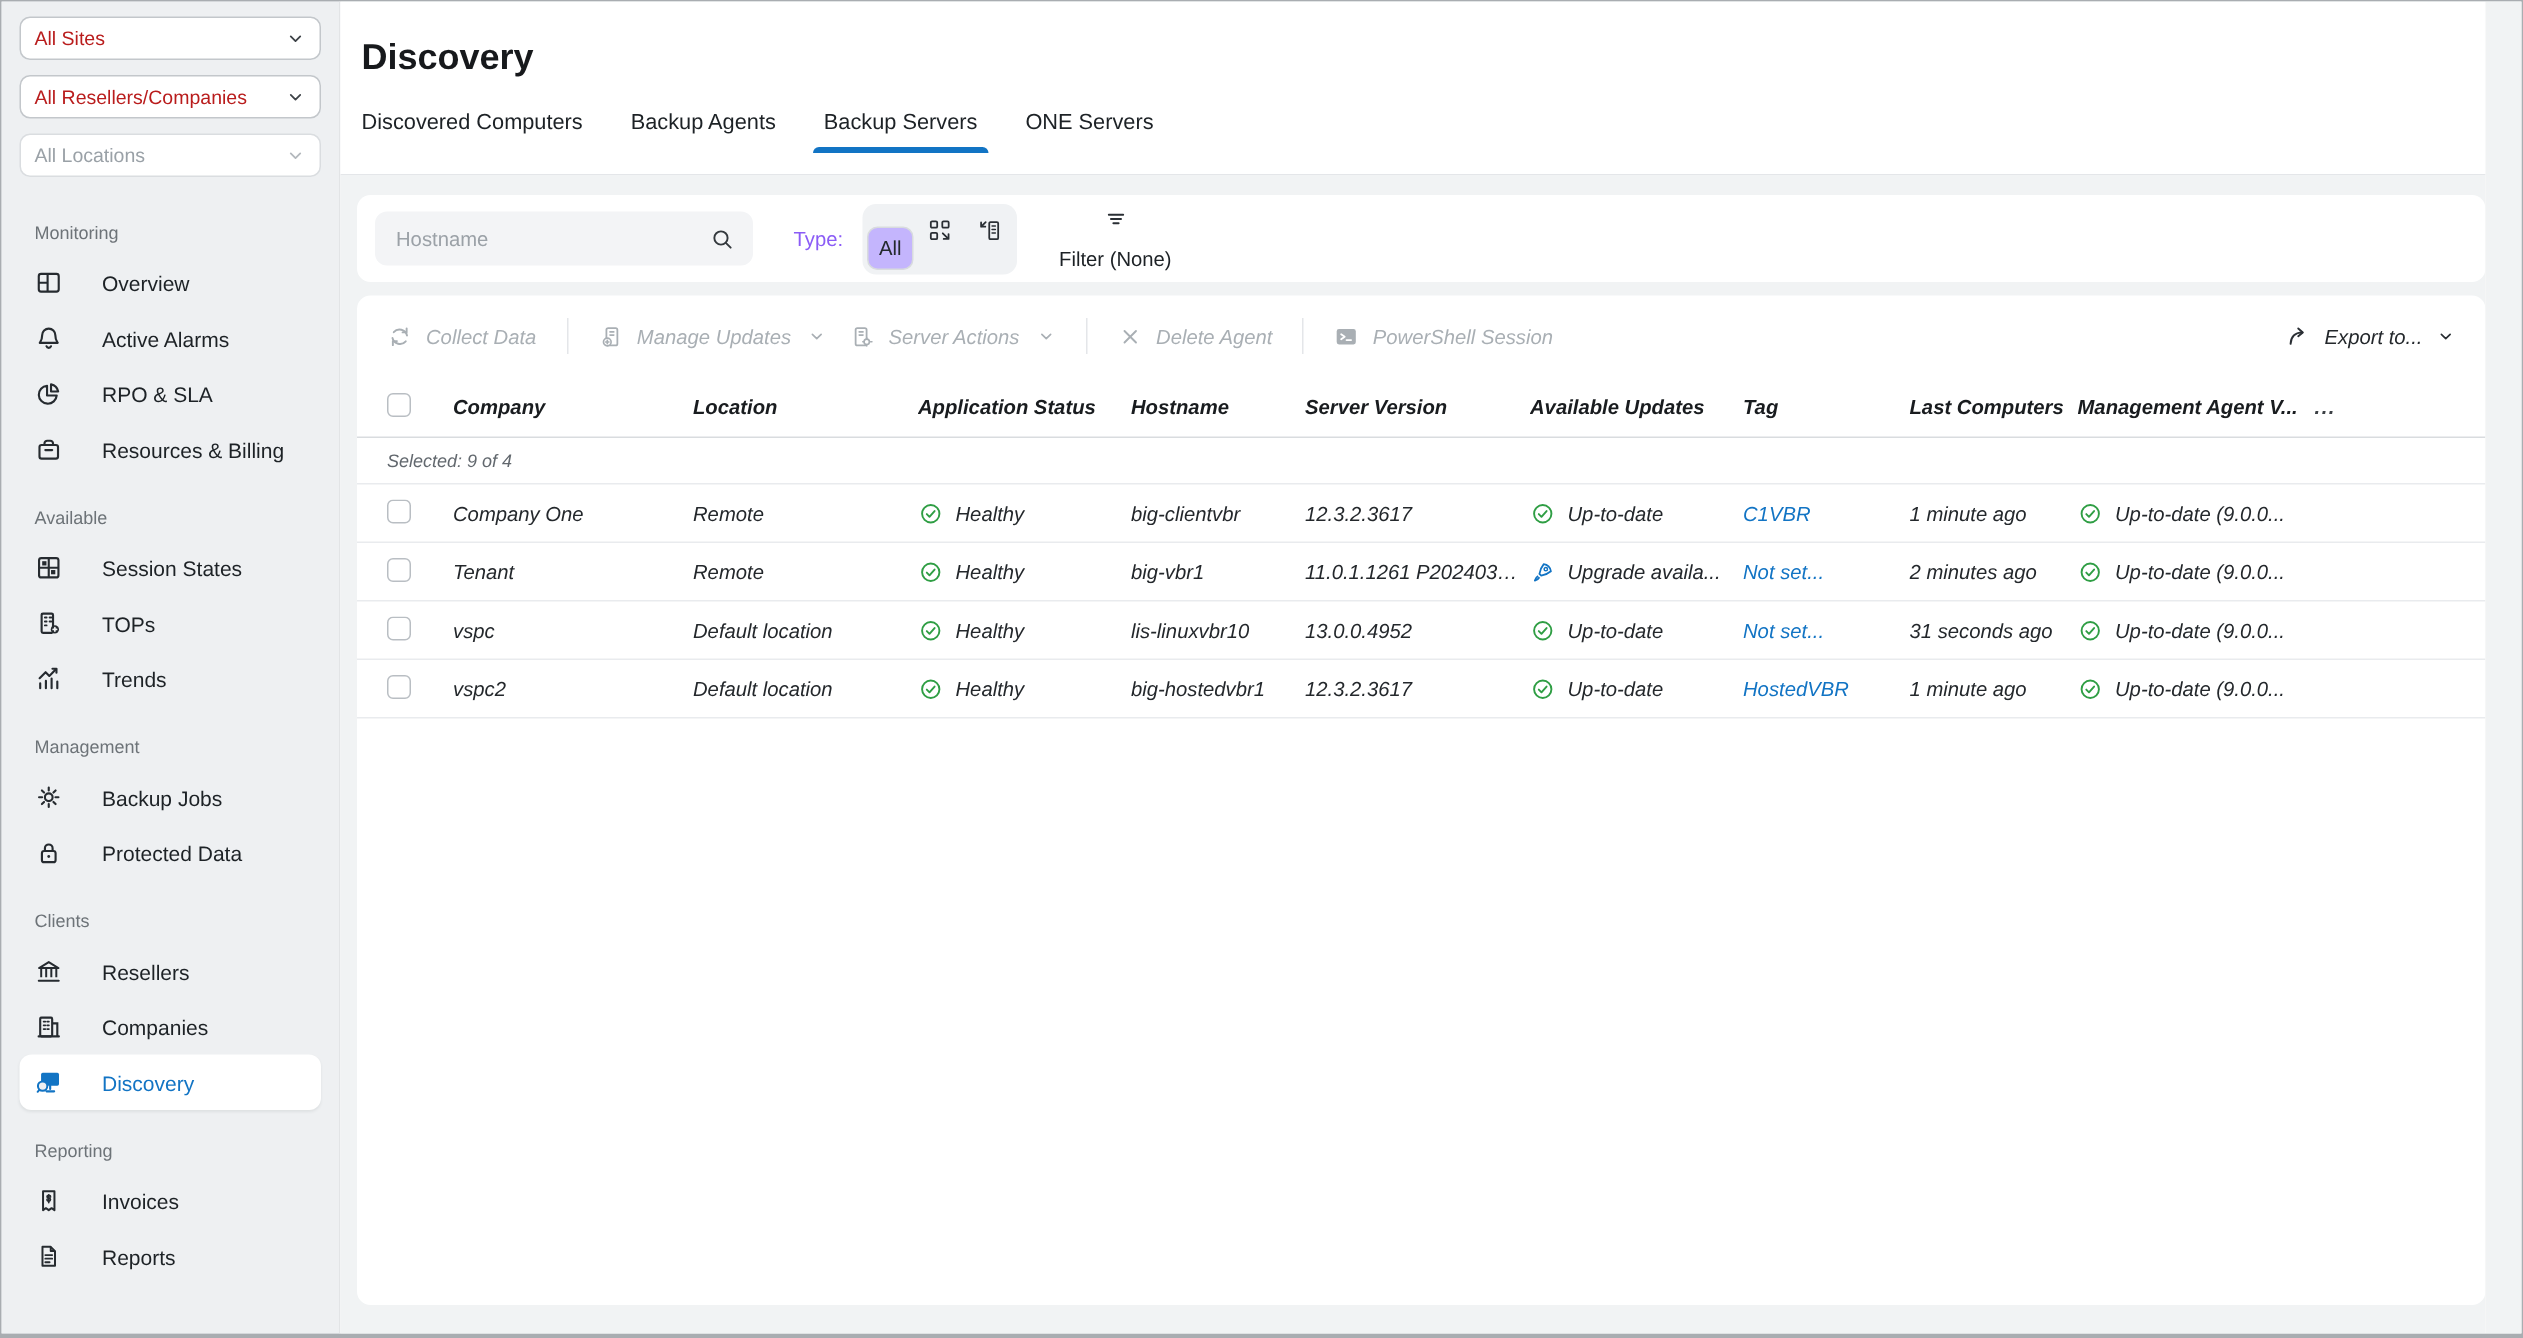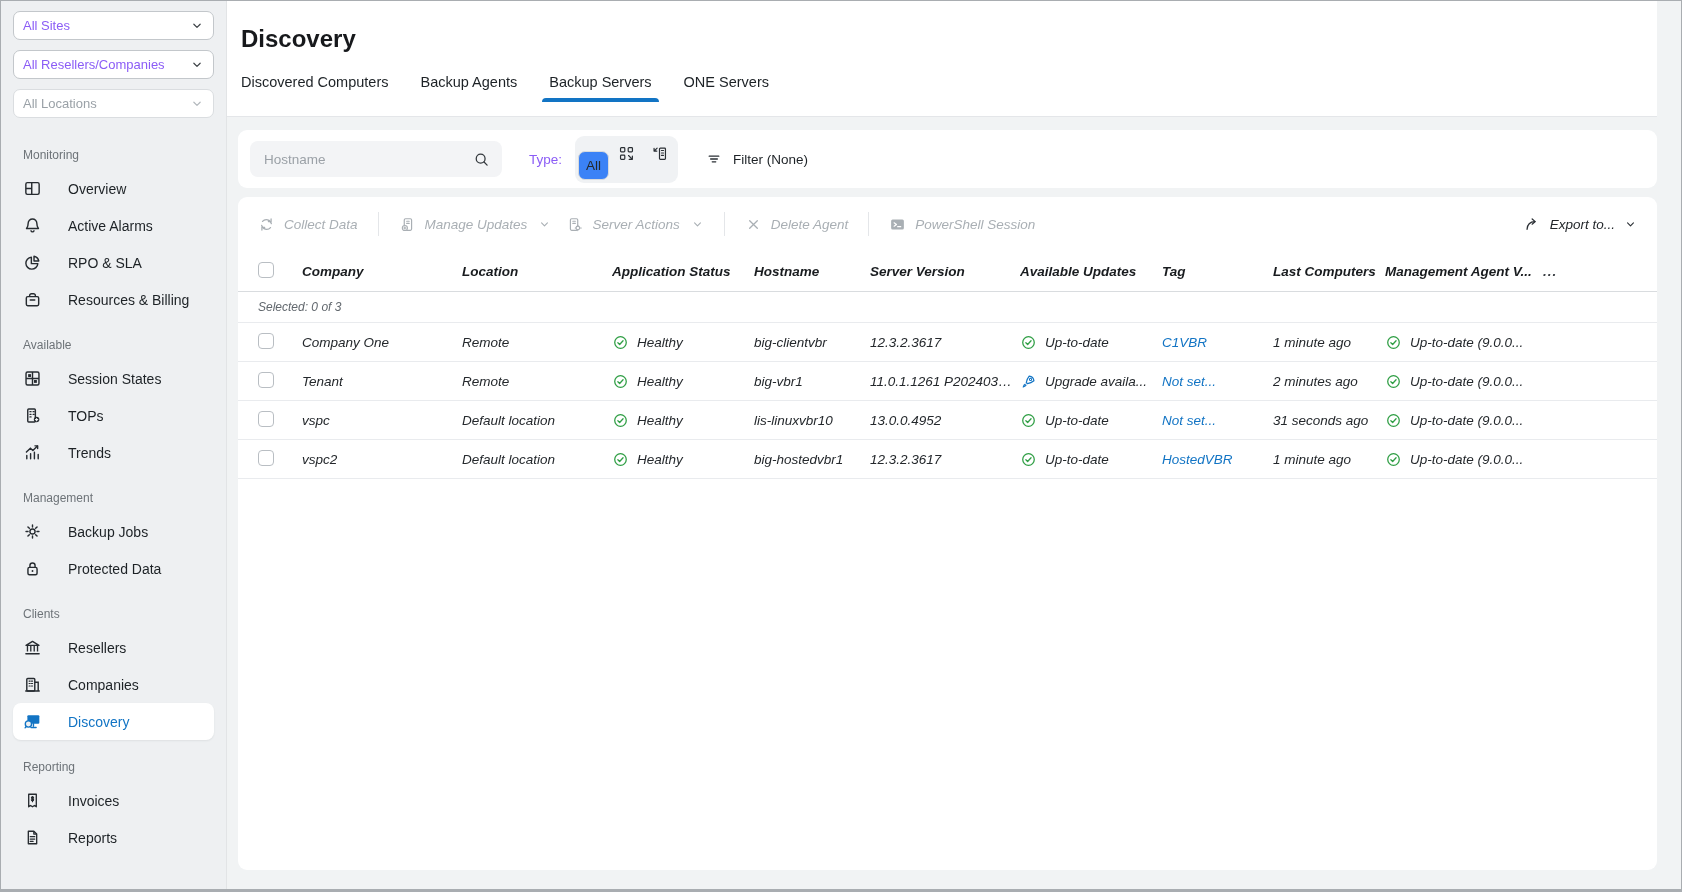--- a/index.html
+++ b/index.html
@@ -1,19 +1,19 @@
 <!DOCTYPE html>
 <html><head>
 <meta charset="utf-8">
 <style>
   html,body{margin:0;padding:0;background:#fff;font-family:"Liberation Sans",sans-serif;}
   .window{width:1682px;height:892px;box-sizing:border-box;border:1px solid #a9adb1;border-bottom-width:3px;display:flex;background:#f1f3f4;overflow:hidden;}
   
   .sidebar{width:226px;flex:none;background:#eef0f2;border-right:1px solid #e2e4e6;box-sizing:border-box;padding:10px 12px;overflow:hidden;}
-  .sb-select{height:27px;background:#fff;border:1px solid #c3c7cb;border-radius:7px;display:flex;align-items:center;justify-content:space-between;padding:0 9px;font-size:13px;color:#8b5cf6;margin-bottom:10px;cursor:pointer;}
+  .sb-select{height:27px;background:#fff;border:1px solid #c3c7cb;border-radius:7px;display:flex;align-items:center;justify-content:space-between;padding:0 9px;font-size:13px;color:#b91c1c;margin-bottom:10px;cursor:pointer;}
   .sb-select .ic{width:14px;height:14px;color:#3d4247;}
   .sb-select.disabled{color:#9aa1a7;border-color:#dadde0;}
   .sb-select.disabled .ic{color:#b3b8bd;}
   .sb-section{font-size:12px;color:#6d7378;margin:20px 10px 8px 10px;}
   .sb-section.first{margin-top:30px;}
   .sb-item{height:37px;display:flex;align-items:center;gap:26px;padding:0 10px;font-size:14px;color:#1d2226;border-radius:8px;cursor:pointer;}
   .sb-item .ic{width:19px;height:19px;color:#262b30;}
   .sb-item.active{background:#fff;color:#1274c4;box-shadow:0 1px 2px rgba(40,45,50,.08);}
   
   .main{flex:1;display:flex;min-width:0;background:#fff;}
@@ -28,23 +28,23 @@
   .panel{background:#fff;border-radius:9px;}
   
   .search-panel{height:58px;flex:none;display:flex;align-items:center;padding:0 12px;box-sizing:border-box;}
   .search-box{width:252px;height:36px;background:#f3f4f6;border-radius:8px;display:flex;align-items:center;padding:0 12px;box-sizing:border-box;}
   .search-box input{border:none;background:transparent;outline:none;flex:1;font-size:13.5px;color:#1d2226;font-family:inherit;}
   .search-box input::placeholder{color:#9ba1a7;}
   .search-box .ic{width:17px;height:17px;color:#33383d;}
   .type-label{margin-left:27px;font-size:13.5px;color:#8b5cf6;}
   .seg{margin-left:13px;background:#f0f2f4;border-radius:9px;padding:3px;display:flex;gap:2px;}
   .seg-item{min-width:31px;height:29px;display:flex;align-items:center;justify-content:center;font-size:13.5px;color:#24292e;border-radius:7px;box-sizing:border-box;cursor:pointer;}
-  .seg-item.active{background:#3b82f6;border:1px solid #d8dbde;margin-top:12px;}
+  .seg-item.active{background:#c4b5fd;border:1px solid #d8dbde;margin-top:12px;}
   .seg-item .ic{width:17px;height:17px;color:#2a2f34;}
-  .filter-btn{margin-left:28px;display:flex;gap:11px;align-items:center;font-size:13.5px;color:#1d2226;cursor:pointer;}
+  .filter-btn{margin-left:28px;display:flex;gap:11px;align-items:center;font-size:13.5px;color:#1d2226;cursor:pointer;flex-direction:column;}
   .filter-btn .ic{width:16px;height:16px;color:#2a2f34;}
   
   .table-panel{flex:1;display:flex;flex-direction:column;margin:0 0 19px 0;min-height:0;font-style:italic;}
   .toolbar{height:54px;flex:none;display:flex;align-items:center;padding:0 20px;gap:15px;}
   .tb-btn{display:flex;align-items:center;gap:9px;font-size:13.5px;color:#a9afb4;cursor:pointer;white-space:nowrap;}
   .tb-btn .ic{width:17px;height:17px;}
   .tb-btn .chev{width:13px;height:13px;margin-left:2px;}
   .tb-sep{width:1px;height:24px;background:#e4e6e9;margin:0 5px;}
   .tb-export{margin-left:auto;display:flex;align-items:center;gap:9px;font-size:13.5px;color:#24282c;cursor:pointer;}
   .tb-export .ic{width:17px;height:17px;color:#2a2f34;}
@@ -425,21 +425,21 @@
               <div class="cell">Hostname</div>
               <div class="cell">Server Version</div>
               <div class="cell">Available Updates</div>
               <div class="cell">Tag</div>
               <div class="cell">Last Computers</div>
               <div class="cell">Management Agent V...</div>
               <div class="cell more-col">...</div>
             </div>
 
             <div class="tr sel">
-              <span class="summary">Selected: 0 of 3</span>
+              <span class="summary">Selected: 9 of 4</span>
             </div>
 
             <div class="tr row">
               <div class="cell"><span class="checkbox"></span></div>
               <div class="cell">Company One</div>
               <div class="cell">Remote</div>
               <div class="cell cell-ic">
                   <svg class="ic ok-ic">
                     <use href="#i-check"></use>
                   </svg>

